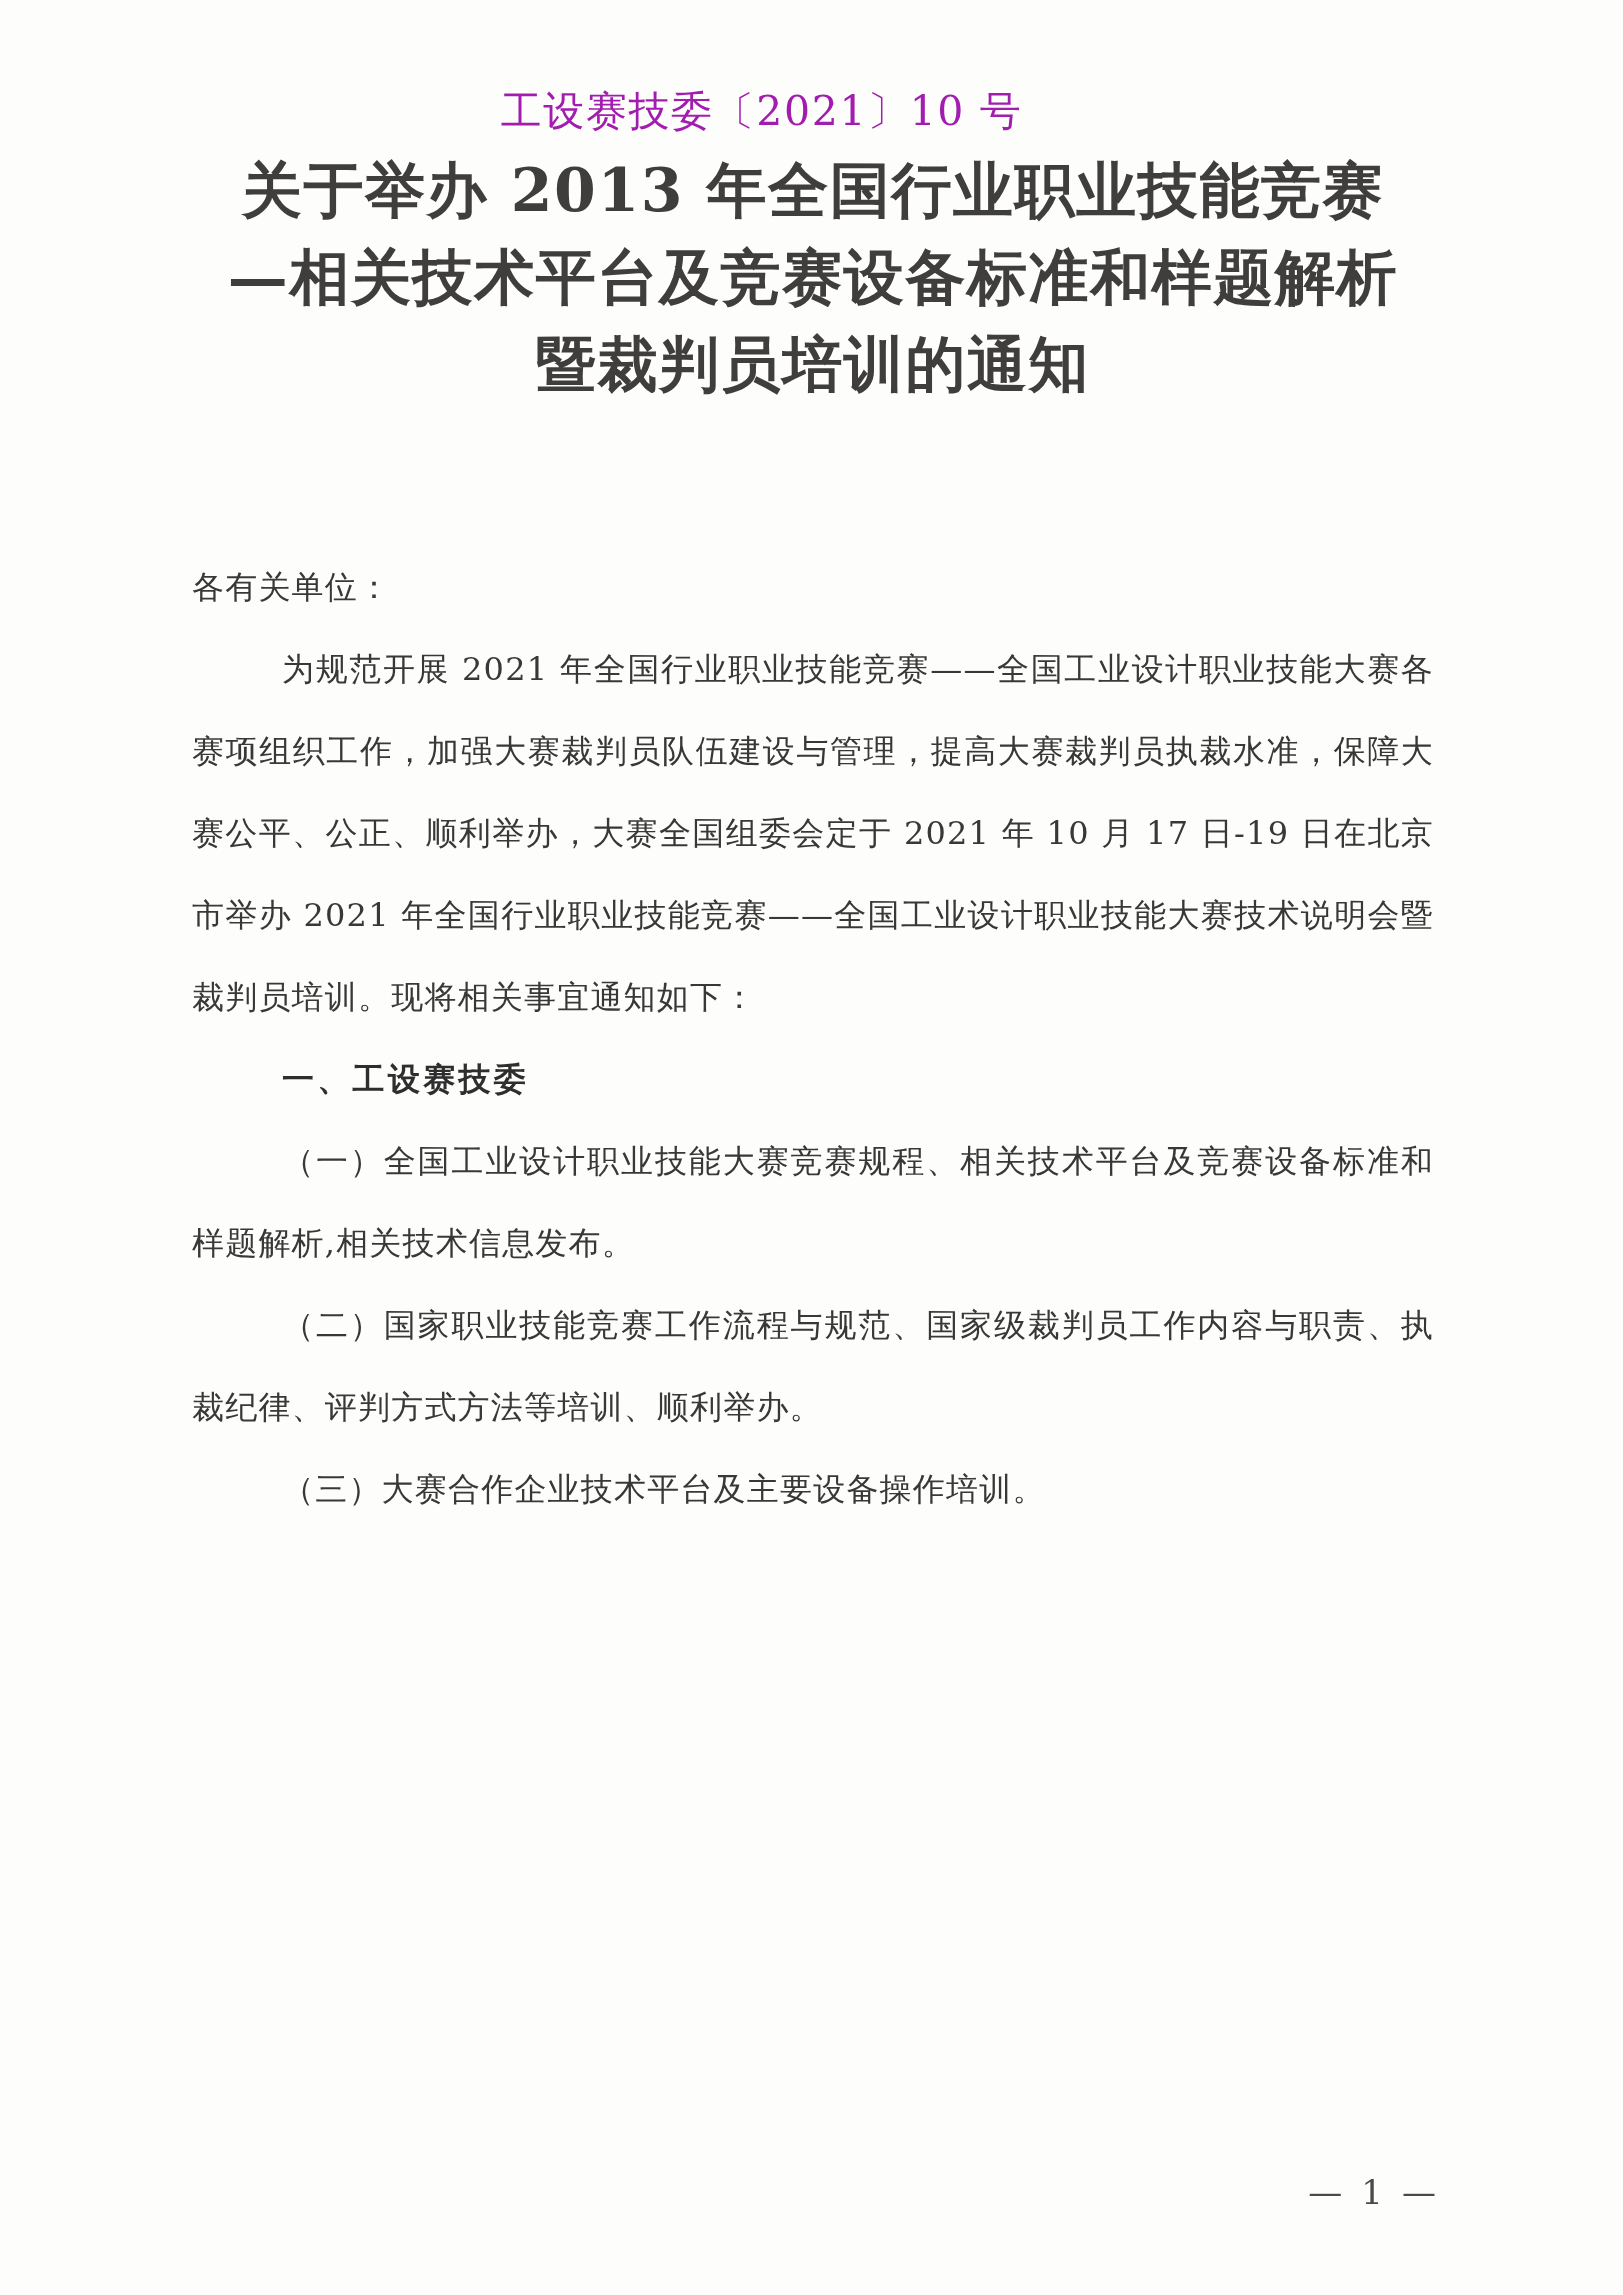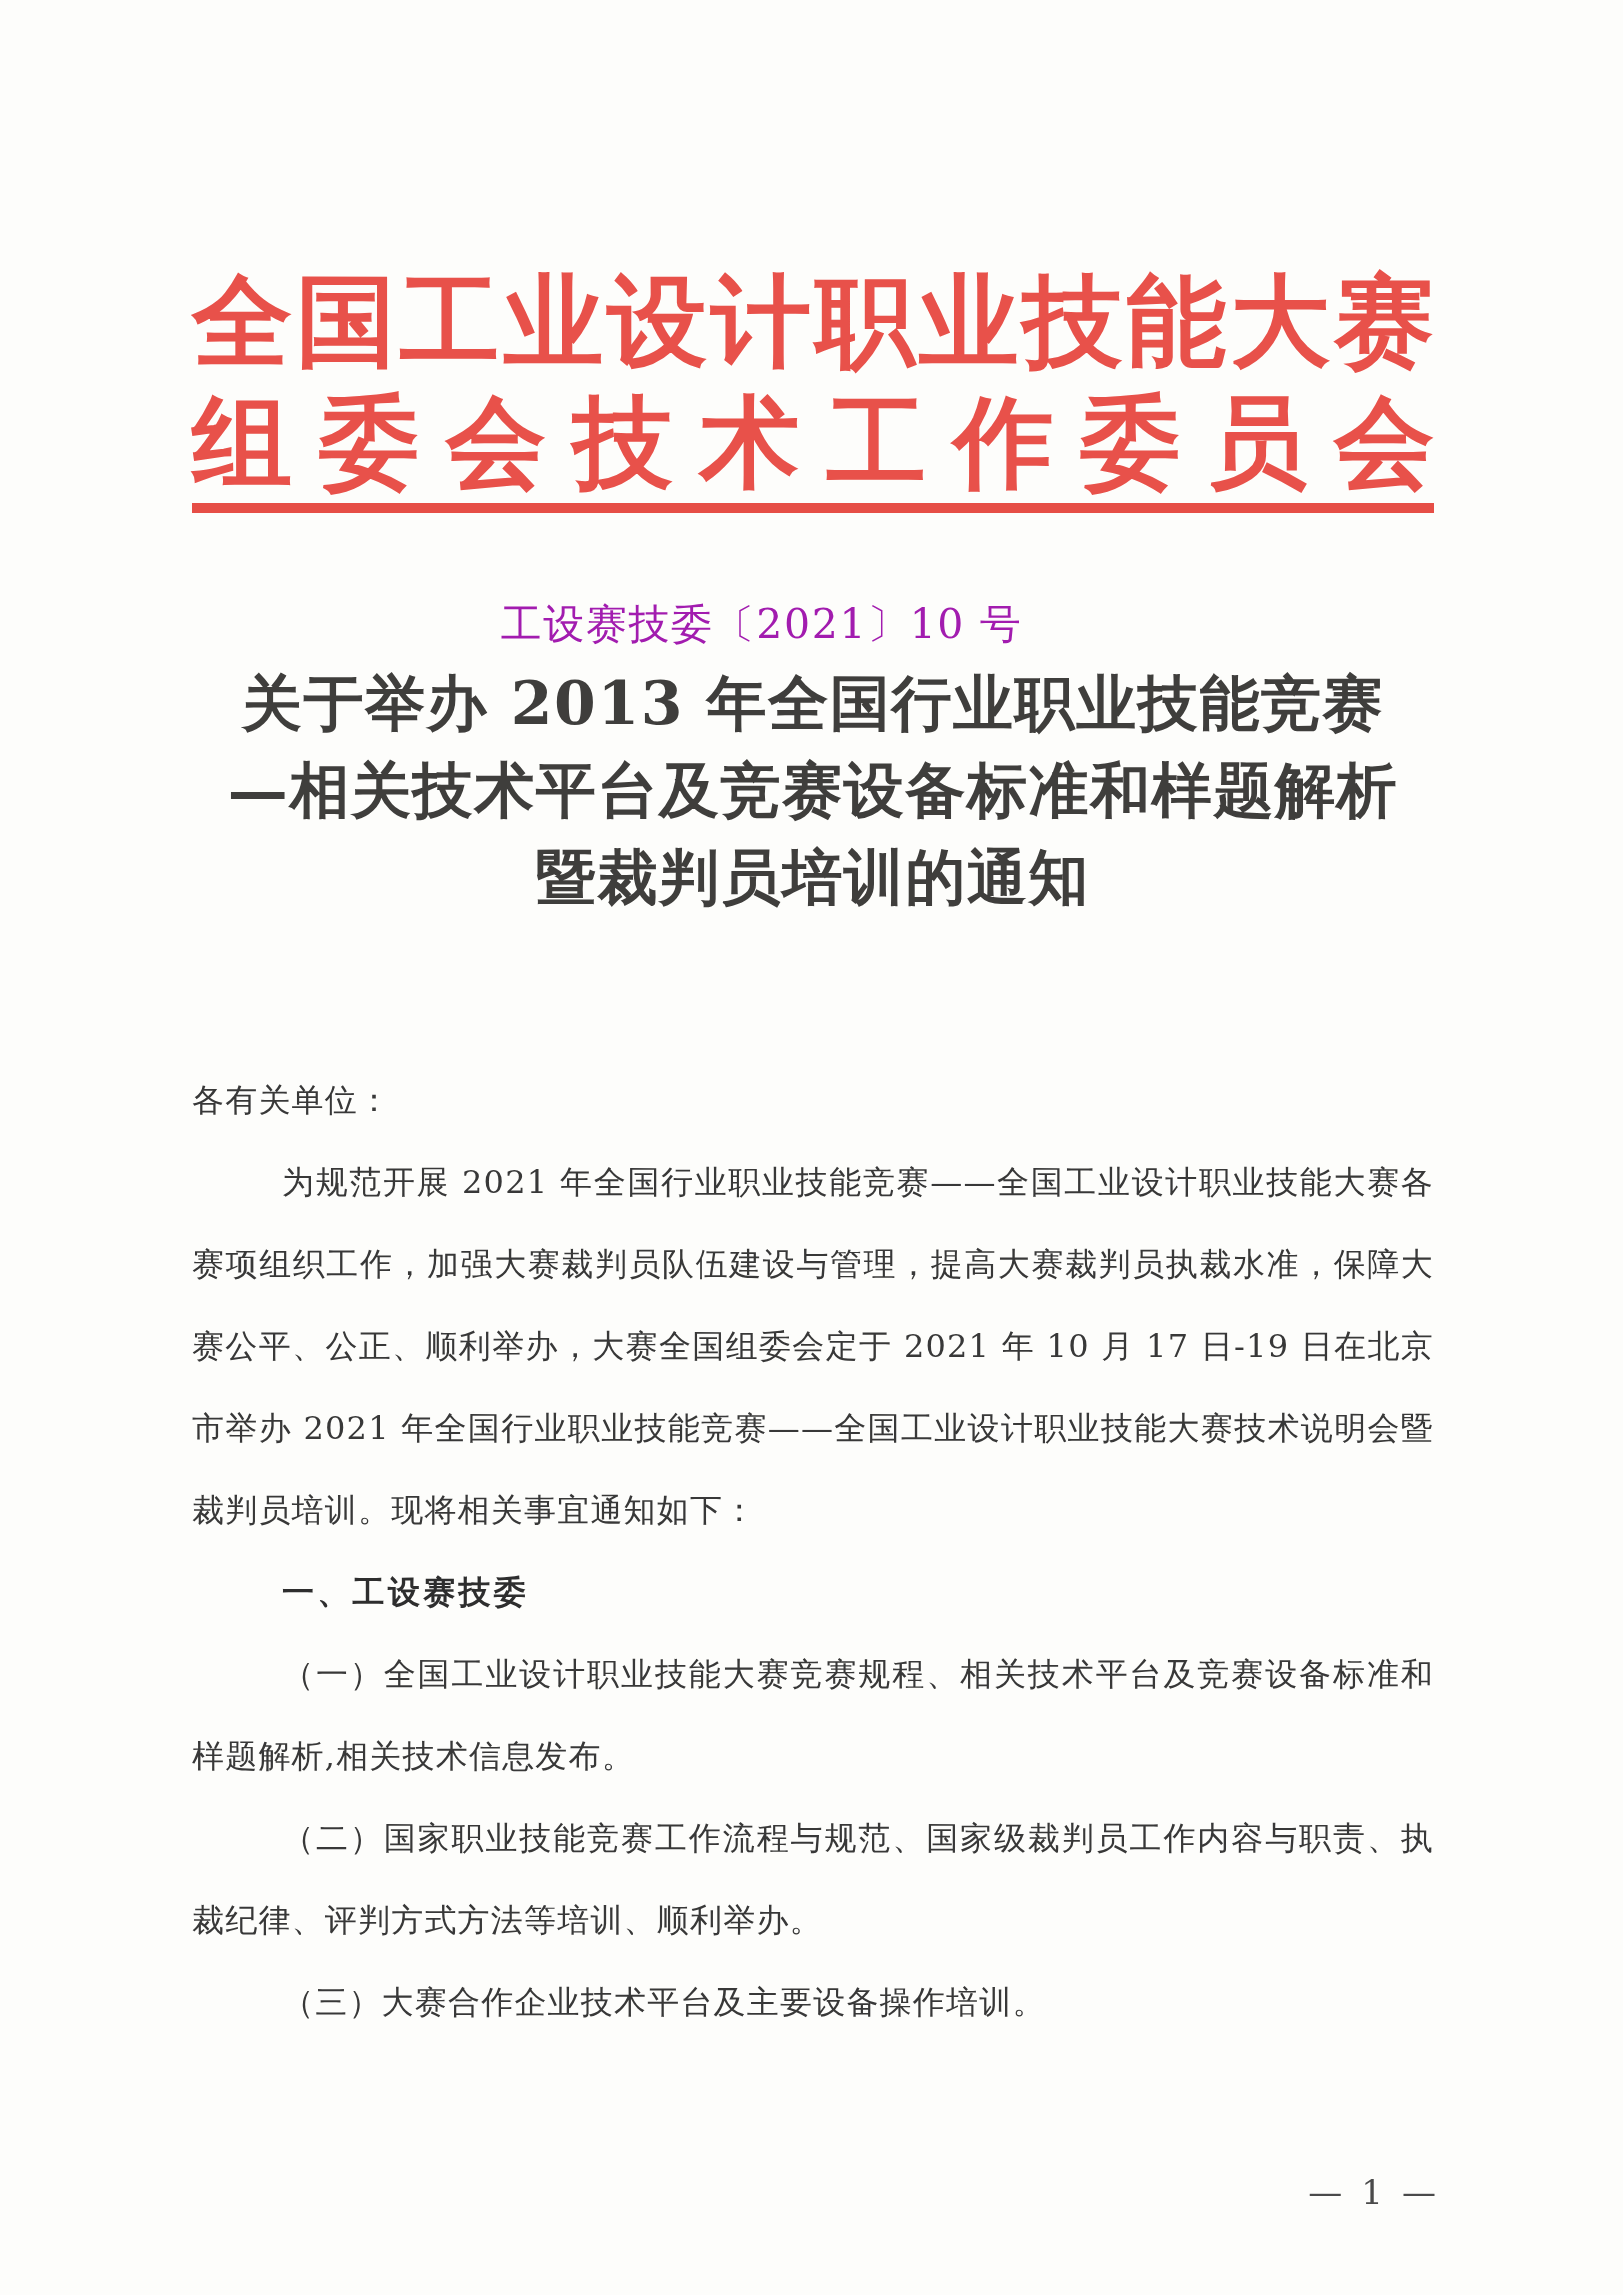--- a/index.html
+++ b/index.html
@@ -87,25 +87,20 @@
     color: #4a4a4a;
     letter-spacing: 4.1px;
   }
 </style>
 </head>
 <body>
 
 <div class="page">
   <div class="content">
 
-    <header class="org-title">
-      <div class="org-line">全国工业设计职业技能大赛</div>
-      <div class="org-line">组委会技术工作委员会</div>
-      <div class="red-rule"></div>
-    </header>
 
     <div class="doc-number">工设赛技委〔2021〕10 号</div>
 
     <h1 class="notice-title">
       <span class="title-line">关于举办 2013 年全国行业职业技能竞赛</span>
       <span class="title-line">—相关技术平台及竞赛设备标准和样题解析</span>
       <span class="title-line">暨裁判员培训的通知</span>
     </h1>
 
     <main class="body-text">

